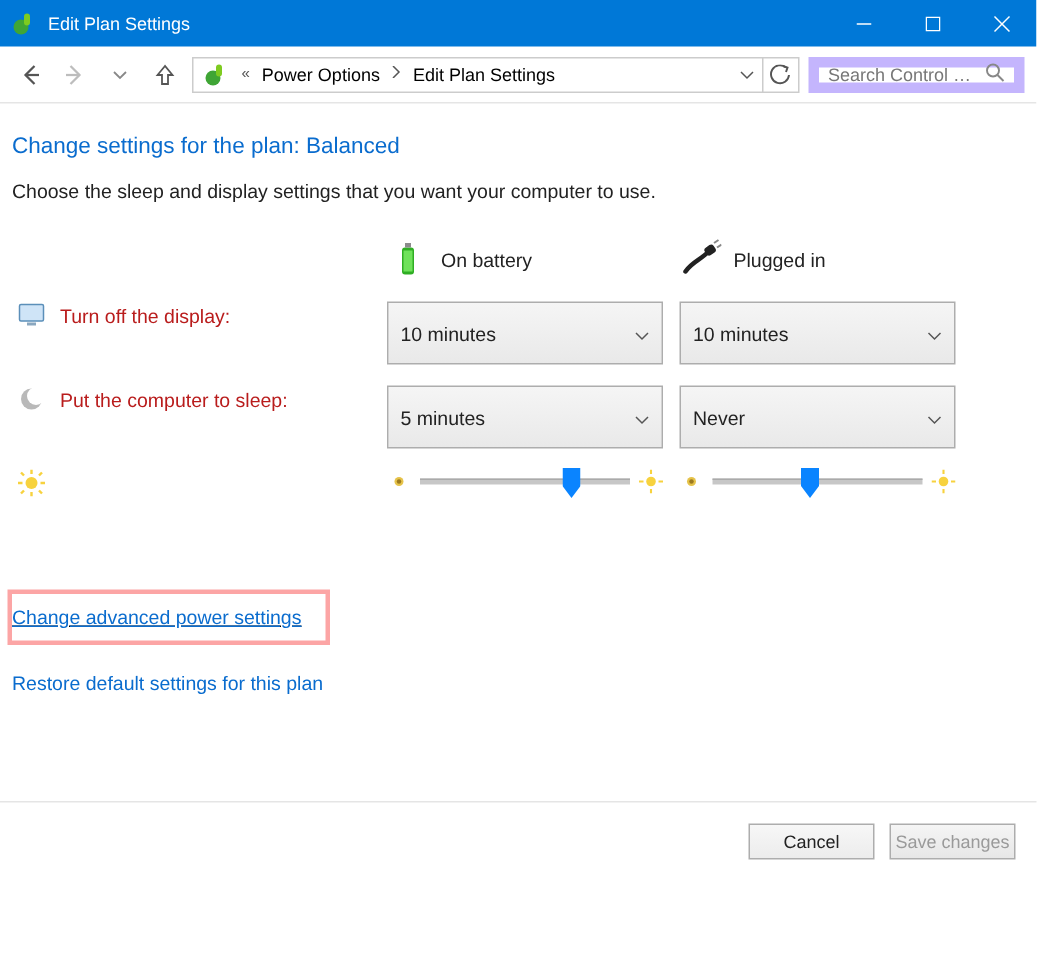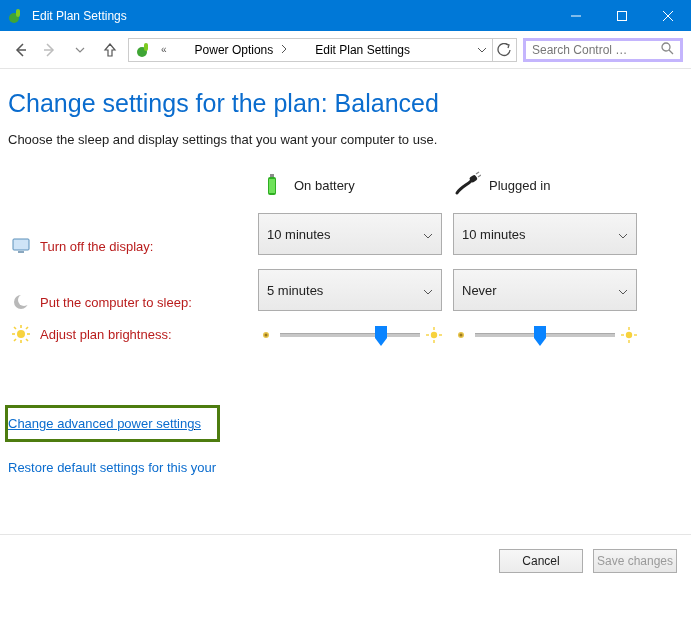--- a/index.html
+++ b/index.html
@@ -14,51 +14,51 @@
   .tb-btn svg { width: 10px; height: 10px; }
   .tb-btn.close svg { width: 12px; height: 12px; }
 
   
   .toolbar { height: 38px; border-bottom: 1px solid #e5e5e5; display: flex; align-items: center; padding: 0 8px; gap: 6px; }
   .nav-arrow { width: 24px; height: 24px; display:flex; align-items:center; justify-content:center; color:#8a8a8a; }
   .nav-arrow.enabled { color:#333; }
   .breadcrumb-wrap { flex:1; display:flex; align-items:center; height:24px; border:1px solid #ccc; background:#fff; padding:0 2px; }
   .bc-icon { width:18px; height:18px; margin:0 4px; }
   .bc-sep { color:#555; padding:0 4px; font-size:10px;}
-  .bc-item { color:#000; padding:0 4px; cursor:default;margin-left:20px; }
+  .bc-item { color:#000; padding:0 4px; cursor:default; }
   .bc-spacer { flex:1; }
   .bc-drop { width:20px; display:flex; justify-content:center; color:#555;}
   .bc-refresh { width:22px; height:24px; display:flex; align-items:center; justify-content:center; border-left:1px solid #ccc; color:#444;}
-  .searchbox { width:160px; height:24px; border:3px solid #c4b5fd; display:flex; align-items:center; padding:0 6px; color:#777; justify-content:space-between;}
+  .searchbox { width:144px; height:24px; border:7px solid #c4b5fd; display:flex; align-items:center; padding:0 6px; color:#777; justify-content:space-between;}
 
   
   .content { padding: 20px 8px 0 8px; }
-  .heading { color:#0a6cce; font-size:25px; font-weight:400; padding-bottom:14px;}
+  .heading { color:#0a6cce; font-size:15px; font-weight:400; padding-bottom:14px;}
   .subheading { font-size:13px; color:#222; padding-bottom:24px;}
 
-  .cols-row { display:flex; align-items:flex-end; padding-bottom:14px;}
+  .cols-row { display:flex; align-items:flex-start; padding-bottom:14px;}
   .label-col { width:250px; display:flex; align-items:center; gap:10px; font-size:13px; color:#b91c1c; padding-left:4px;}
   .val-col { width:195px; display:flex; align-items:center; gap:8px; padding-right:10px;}
 
   .headicon { width:28px; height:28px; }
   .colhead-txt { font-size:13px; color:#222; }
 
   .row-icon { width:18px; height:18px; }
 
   .dropdown { width:184px; height:42px; border:1px solid #adadad; background:#eee; background:linear-gradient(#f5f5f5,#e9e9e9); display:flex; align-items:center; justify-content:space-between; padding:0 8px; font-size:13px; color:#222;}
   .dropdown .chev { color:#555; }
 
   .slider-wrap { display:flex; align-items:center; gap:6px; width:184px;}
   .mini-sun { width:16px; height:16px;}
   .track { position:relative; flex:1; height:4px; background:#c7c7c7; border-top:1px solid #aaa;}
   .thumb { position:absolute; top:-8px; width:12px; height:20px;}
   .thumb svg{width:12px;height:20px;}
 
   .links-block { padding-top:48px; }
-  .link-highlight { border:3px solid #4d7c0f; display:inline-block; padding:8px 16px 8px 0px; margin-left:-3px;text-decoration:underline;}
+  .link-highlight { border:3px solid #fca5a5; display:inline-block; padding:8px 16px 8px 0px; margin-left:-3px;text-decoration:underline;}
   .link { color:#0a6cce; font-size:13px; cursor:pointer; }
   .link.underline { text-decoration:underline; }
   .link.plain { display:inline-block; margin-top:18px; }
 
   .footer { position:absolute; bottom:70px; width:691px; border-top:1px solid #e5e5e5; padding:14px 14px 0 0; display:flex; justify-content:flex-end; gap:10px;}
   .btn { width:84px; height:24px; border:1px solid #adadad; font-size:12px; display:flex; align-items:center; justify-content:center;}
   .btn.primary { background:linear-gradient(#f5f5f5,#e7e7e7); color:#9a9a9a;}
   .btn.secondary { background:linear-gradient(#f7f7f7,#ececec); color:#222;}
 </style>
 </head>
@@ -251,21 +251,20 @@
               <line x1="9" y1="15" x2="9" y2="18"></line>
               <line x1="0" y1="9" x2="3" y2="9"></line>
               <line x1="15" y1="9" x2="18" y2="9"></line>
               <line x1="2" y1="2" x2="4" y2="4"></line>
               <line x1="14" y1="14" x2="16" y2="16"></line>
               <line x1="14" y1="4" x2="16" y2="2"></line>
               <line x1="2" y1="16" x2="4" y2="14"></line>
             </g>
           </svg>
       </span>
-      <span>Adjust plan brightness:</span>
     </div>
     <div class="val-col">
       <div class="slider-wrap">
         <span class="mini-sun"><svg viewBox="0 0 16 16">
               <circle cx="8" cy="8" r="3" fill="#e6c34a"></circle>
               <circle cx="8" cy="8" r="1.5" fill="#9c7a1f"></circle>
             </svg></span>
         <div class="track">
             <div class="thumb" id="thumb-batt" style="left: 95.4px;"><svg viewBox="0 0 12 20">
                 <path d="M0 0 H12 V12 L6 20 L0 12 Z" fill="#0a84ff"></path>
@@ -304,20 +303,20 @@
             </svg></span>
       </div>
     </div>
   </div>
 
   <div class="links-block">
     <div class="link-highlight">
       <span class="link underline">Change advanced power settings</span>
     </div>
     <br>
-    <span class="link plain">Restore default settings for this your</span>
+    <span class="link plain">Restore default settings for this plan</span>
   </div>
 </div>
 
 <div class="footer">
   <div class="btn secondary">Cancel</div>
   <div class="btn primary">Save changes</div>
 </div>
 
 </body></html>

